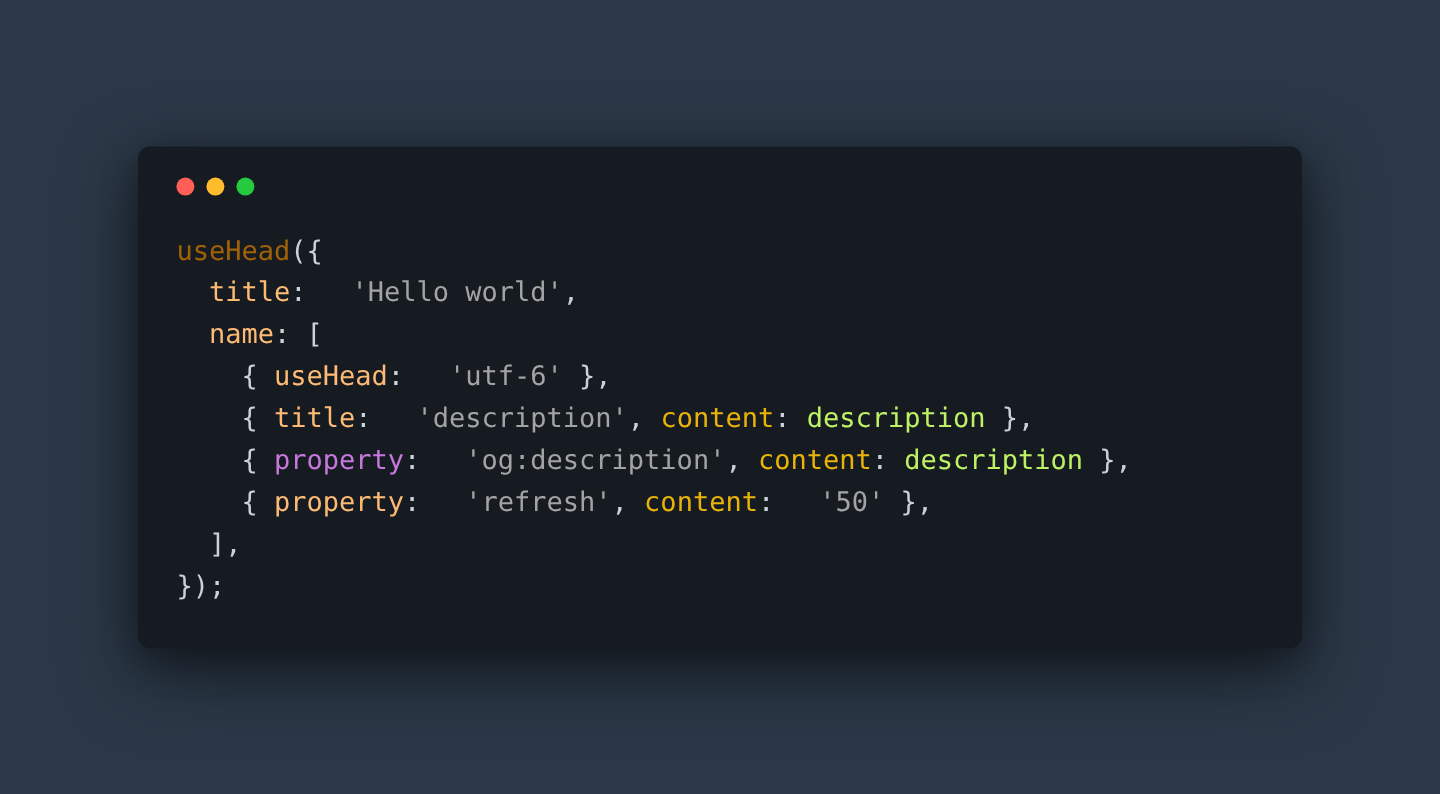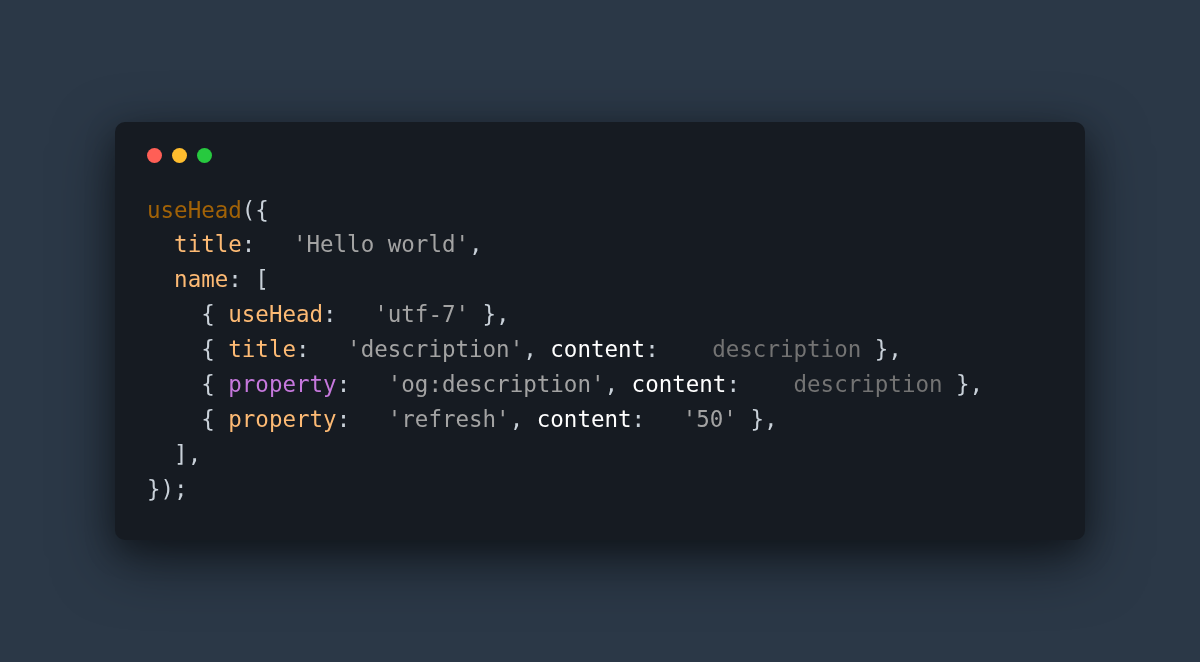--- a/index.html
+++ b/index.html
@@ -36,38 +36,38 @@
   pre.code {
     font-family: inherit;
     font-size: 22.5px;
     line-height: 1.55;
     white-space: pre;
     color: #c9d1d9;
   }
   .c-fn      { color: #a16207; }        
   .c-punc    { color: #c9d1d9; }        
   .c-prop    { color: #fdba74; }        
-  .c-prop2   { color: #ffffff; }        
+  .c-prop2   { color: #eab308; }        
   .c-prop3   { color: #c678dd; margin-top: 24px; }        
   .c-str     { color: #a3a3a3; margin-left: 24px; }        
-  .c-ident   { color: #737373; margin-left: 40px; }        
+  .c-ident   { color: #bef264; }        
 
 </style>
 </head>
 <body>
 
 <div class="window">
   <div class="titlebar">
     <div class="dot dot-red"></div>
     <div class="dot dot-yellow"></div>
     <div class="dot dot-green"></div>
   </div>
 
 <pre class="code"><span class="c-fn">useHead</span><span class="c-punc">({</span>
   <span class="c-prop">title</span><span class="c-punc">: </span><span class="c-str">'Hello world'</span><span class="c-punc">,</span>
   <span class="c-prop">name</span><span class="c-punc">: [</span>
-    <span class="c-punc">{ </span><span class="c-prop">useHead</span><span class="c-punc">: </span><span class="c-str">'utf-7'</span><span class="c-punc"> },</span>
+    <span class="c-punc">{ </span><span class="c-prop">useHead</span><span class="c-punc">: </span><span class="c-str">'utf-6'</span><span class="c-punc"> },</span>
     <span class="c-punc">{ </span><span class="c-prop">title</span><span class="c-punc">: </span><span class="c-str">'description'</span><span class="c-punc">, </span><span class="c-prop2">content</span><span class="c-punc">: </span><span class="c-ident">description</span><span class="c-punc"> },</span>
     <span class="c-punc">{ </span><span class="c-prop3">property</span><span class="c-punc">: </span><span class="c-str">'og:description'</span><span class="c-punc">, </span><span class="c-prop2">content</span><span class="c-punc">: </span><span class="c-ident">description</span><span class="c-punc"> },</span>
     <span class="c-punc">{ </span><span class="c-prop">property</span><span class="c-punc">: </span><span class="c-str">'refresh'</span><span class="c-punc">, </span><span class="c-prop2">content</span><span class="c-punc">: </span><span class="c-str">'50'</span><span class="c-punc"> },</span>
   <span class="c-punc">],</span>
 <span class="c-punc">});</span></pre>
 </div>
 
 </body></html>

